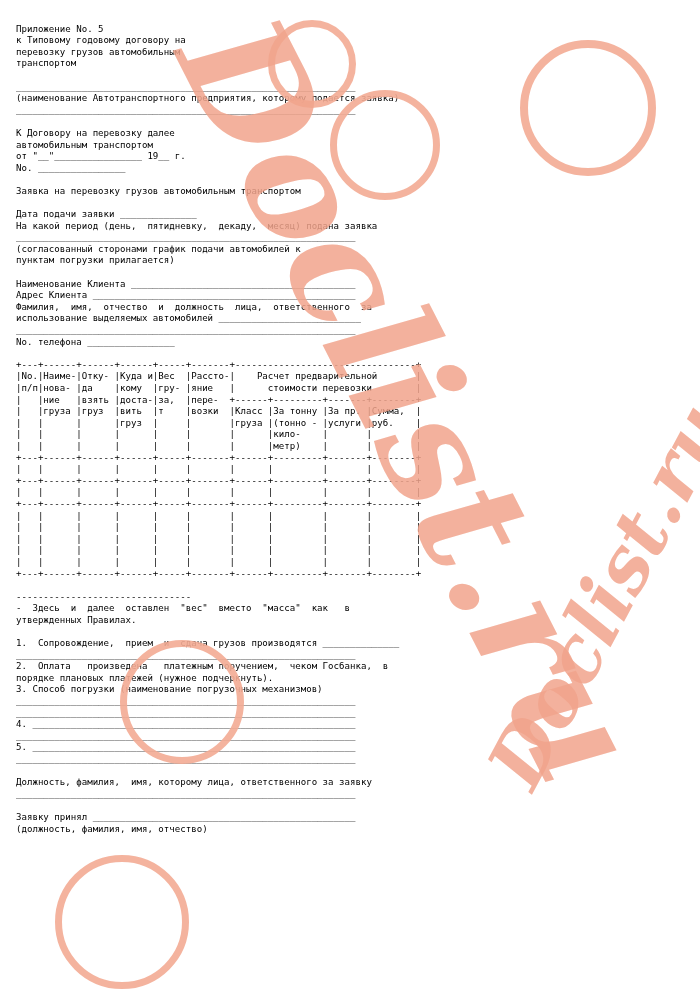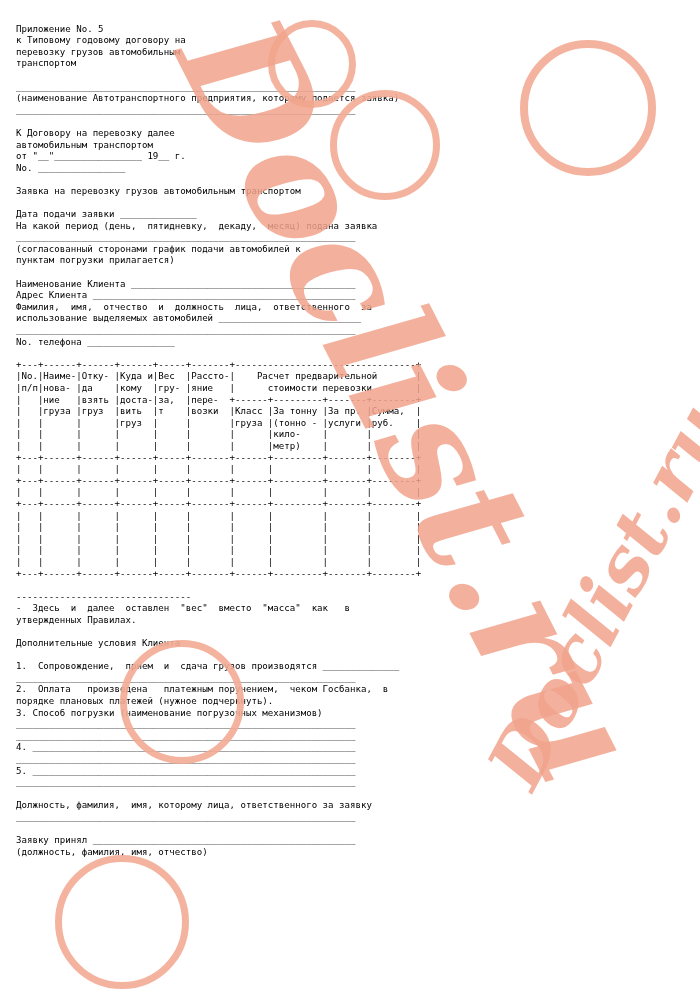--- a/index.html
+++ b/index.html
@@ -124,21 +124,20 @@
 +---+------+------+------+-----+-------+------+---------+-------+--------+
 |   |      |      |      |     |       |      |         |       |        |
 |   |      |      |      |     |       |      |         |       |        |
 |   |      |      |      |     |       |      |         |       |        |
 |   |      |      |      |     |       |      |         |       |        |
 |   |      |      |      |     |       |      |         |       |        |
 +---+------+------+------+-----+-------+------+---------+-------+--------+</div>
 <div class="blk">--------------------------------
 -  Здесь  и  далее  оставлен  "вес"  вместо  "масса"  как   в
 утвержденных Правилах.</div>
-<div class="blk">Дополнительные условия Клиента</div>
 <div class="blk">1.  Сопровождение,  прием  и  сдача грузов производятся ______________
 ______________________________________________________________
 2.  Оплата   произведена   платежным поручением,  чеком Госбанка,  в
 порядке плановых платежей (нужное подчеркнуть).
 3. Способ погрузки (наименование погрузочных механизмов)
 ______________________________________________________________
 ______________________________________________________________
 4. ___________________________________________________________
 ______________________________________________________________
 5. ___________________________________________________________

